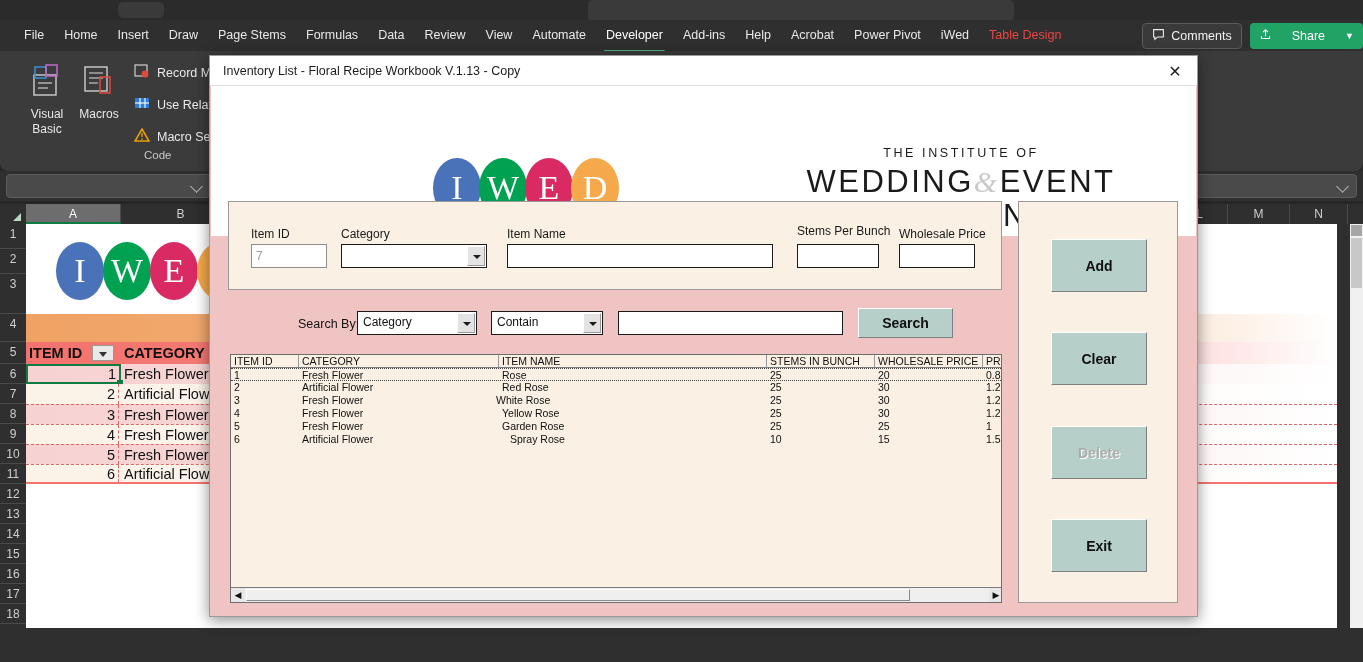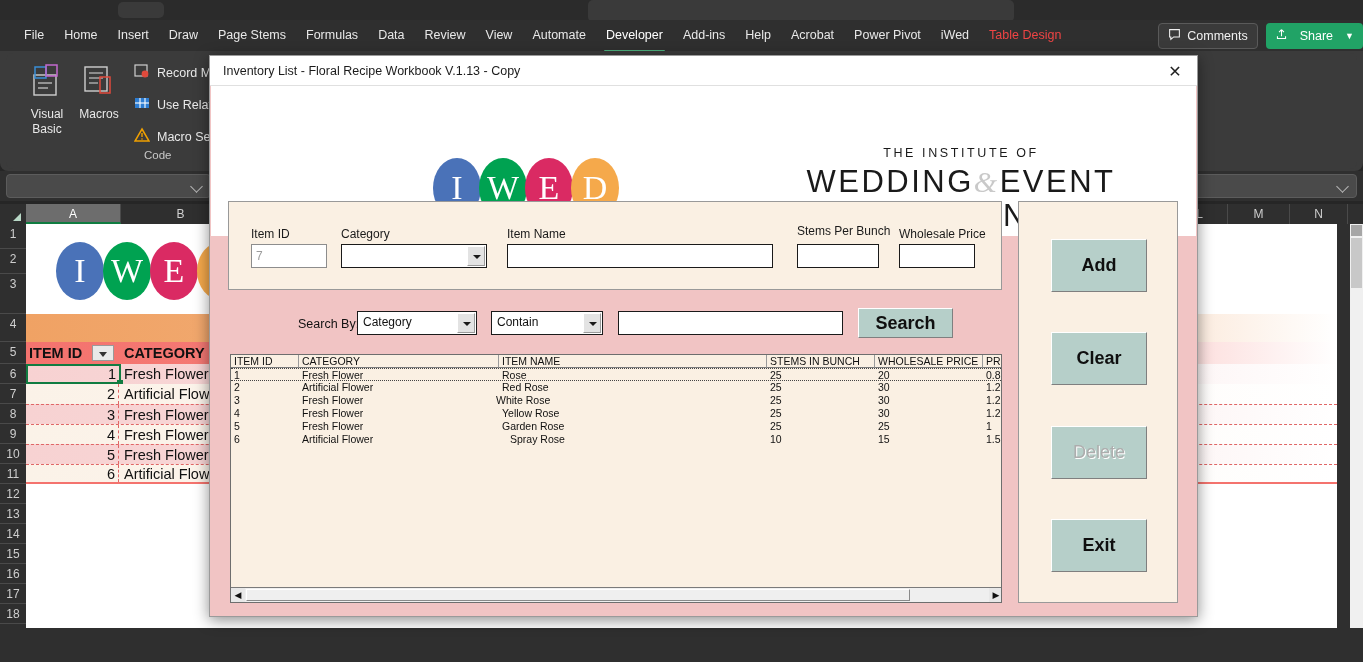--- a/index.html
+++ b/index.html
@@ -33,21 +33,21 @@
     height:2.5px; background:#4caf7d; border-radius:2px;
   }
   .rtab.dim { color:#ef4444; }
   .ribbon-right { margin-left:auto; display:flex; align-items:center; gap:8px; }
   .btn-comments {
     display:flex; align-items:center; gap:6px;
     border:1px solid #5a5a5a; border-radius:4px; padding:4px 9px;
     color:#f0f0f0; font-size:12.5px; background:#3a3a3a;
   }
   .btn-share {
-    display:flex; align-items:center; gap:12px;
+    display:flex; align-items:center; gap:20px;
     background:#21a366; border-radius:4px; padding:5px 9px;
     color:#fff; font-size:12.5px;
   }
 
   .ribbon-body {
     position:absolute; left:0; top:51px; width:1363px; height:120px;
     background:#3b3b3b; border-radius:0 0 8px 8px;
   }
   .ribbon-inner { position:absolute; left:6px; top:2px; width:1351px; height:116px;
       background:#3b3b3b; border-radius:7px; }
@@ -125,24 +125,24 @@
       background:#e3e3e3; border:1px solid #9a9a9a; border-top-color:#fff; border-left-color:#fff; }
   .combo .btn:after { content:""; position:absolute; left:5px; top:8px;
       border-left:4px solid transparent; border-right:4px solid transparent; border-top:4.5px solid #1b1b1b; }
   .combo .val { position:absolute; left:5px; top:3px; font-size:12px; color:#111; }
 
   .searchrow-label { position:absolute; left:88px; top:261px; font-size:12.5px; color:#121212; }
 
   .btn3d {
     position:absolute; background:#b6cfc9; border:1px solid #ffffff;
     border-right-color:#7f7f7f; border-bottom-color:#7f7f7f;
-    font-size:18px; font-weight:bold; color:#0f0f0f;
+    font-size:14px; font-weight:bold; color:#0f0f0f;
     display:flex; align-items:center; justify-content:center;
   }
-  .btn3d.disabled { color:#adadad; text-shadow:1px 1px 0 #ffffff; font-weight:normal;text-align:right; }
+  .btn3d.disabled { color:#adadad; text-shadow:1px 1px 0 #ffffff; font-weight:bold;text-align:right; }
 
   .listbox { position:absolute; left:20px; top:298px; width:772px; height:249px;
       background:#faf0e3; border:1px solid #6e6e6e; overflow:hidden; }
   .lb-head { position:absolute; left:0; top:0; width:772px; height:13px; }
   .lb-hcell { position:absolute; top:0; height:13px; font-size:10.5px; color:#111;
       border-right:1px solid #9a9a9a; border-bottom:1px solid #7a7a7a; padding-left:3px;
       line-height:12px; white-space:nowrap; overflow:hidden; }
   .lb-row { position:absolute; left:0; width:772px; height:13px; }
   .lb-row.sel { border-top:1px dotted #444; border-bottom:1px dotted #444; }
   .lb-cell { position:absolute; top:0; height:13px; font-size:10.5px; color:#111;

